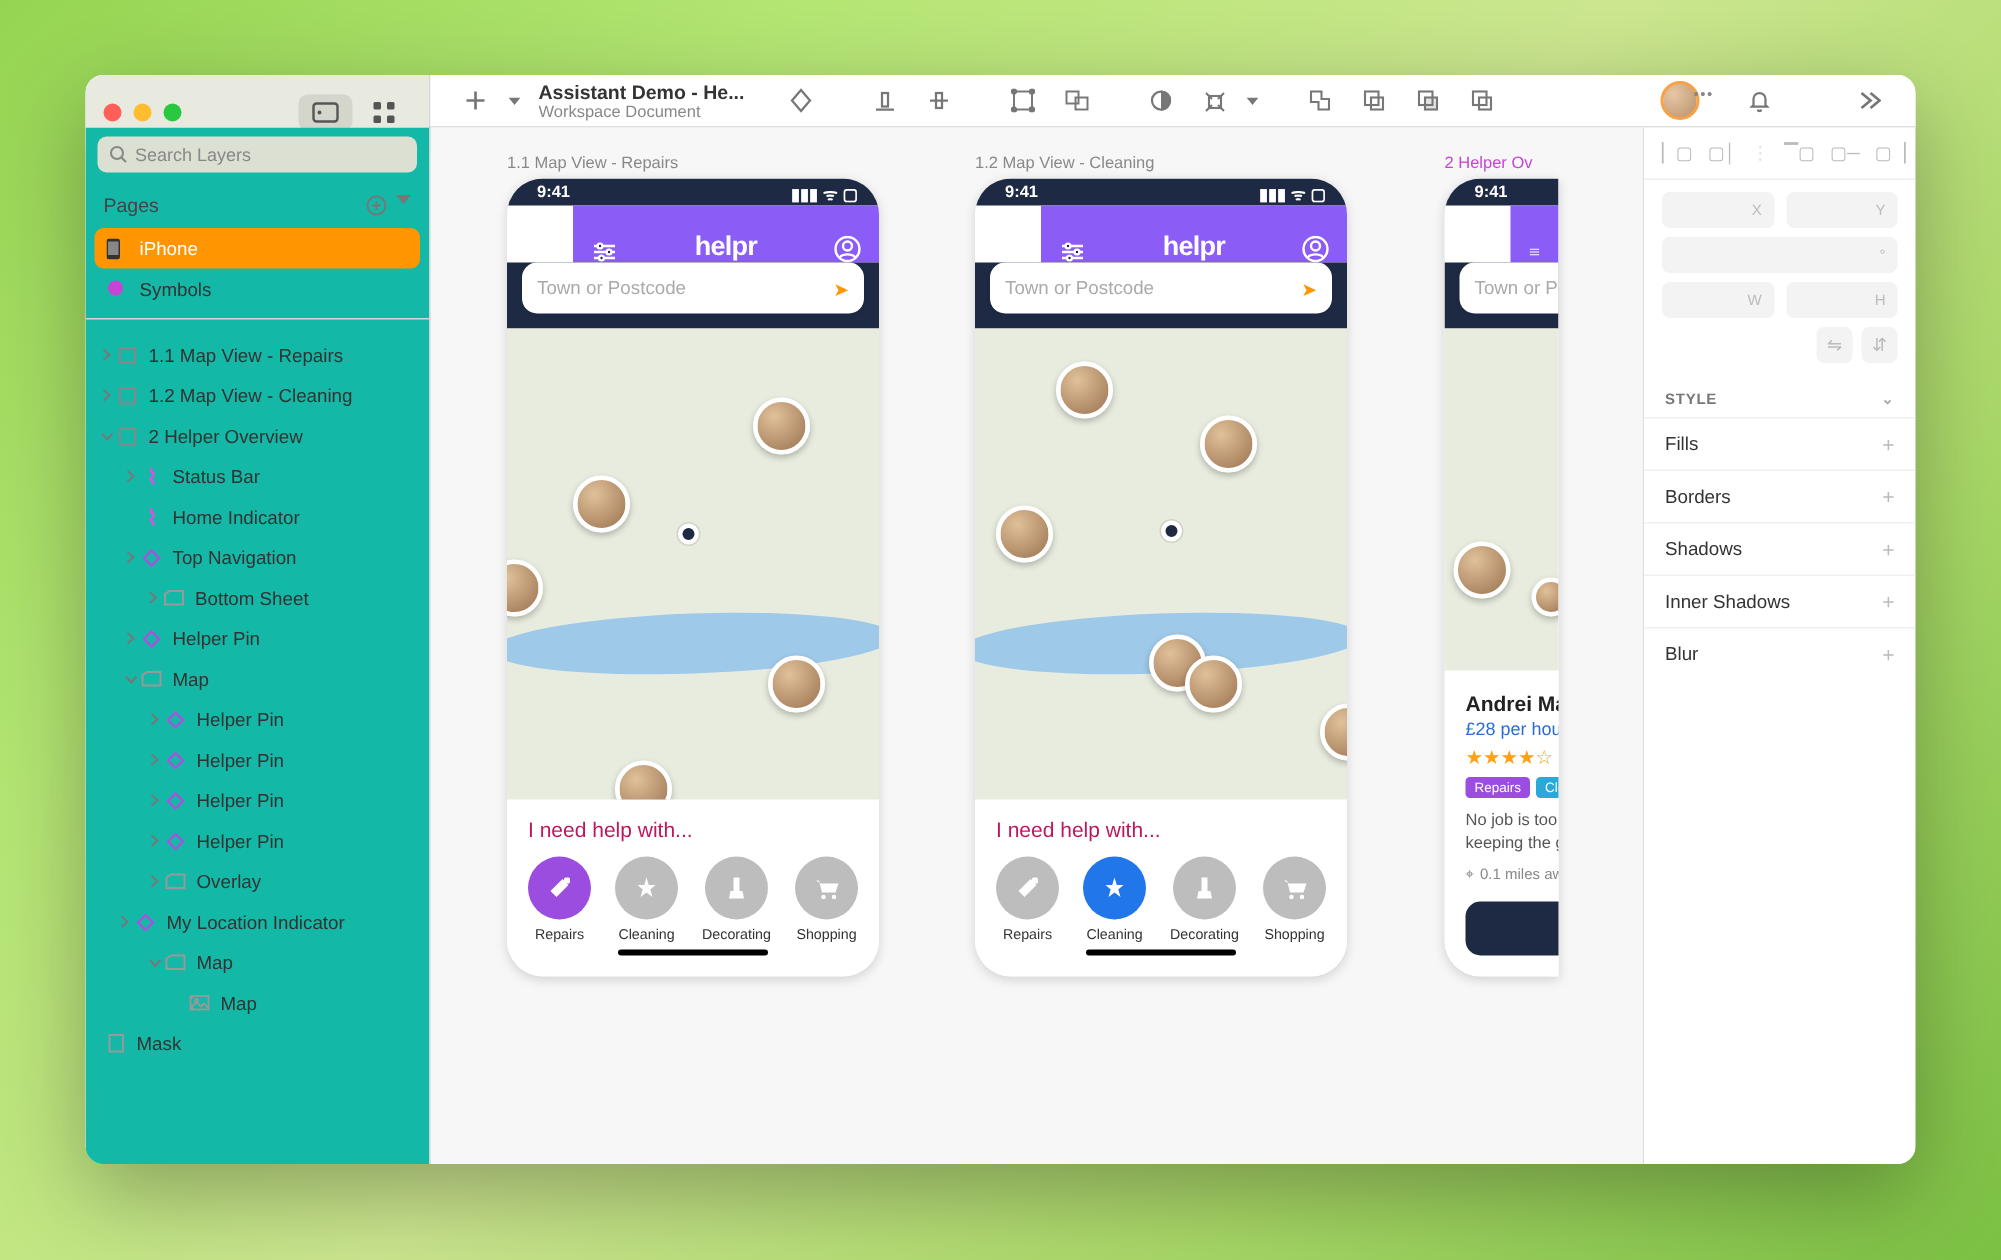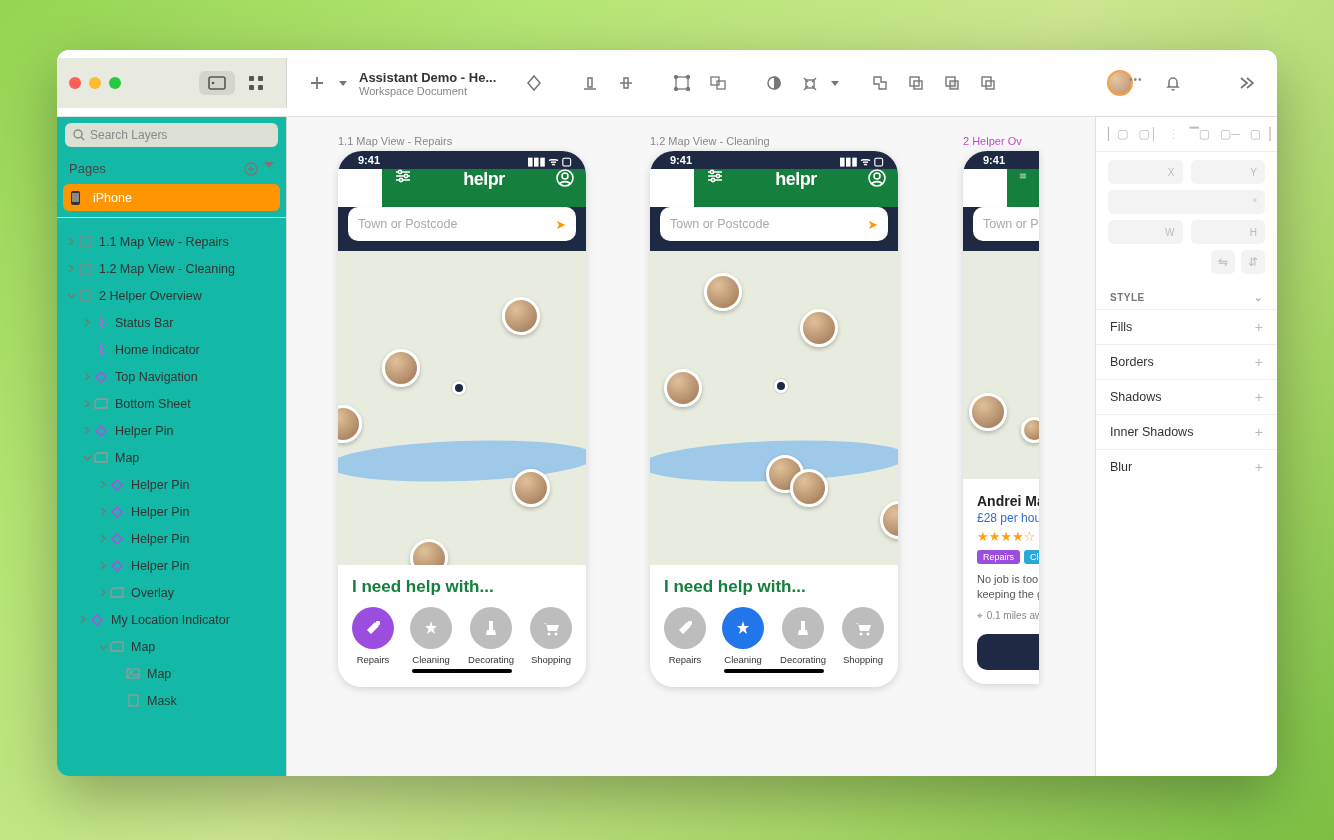--- a/index.html
+++ b/index.html
@@ -8,21 +8,21 @@
   background: linear-gradient(135deg, #95d452 0%, #b4e673 25%, #cce68f 50%, #a8d867 75%, #7bc043 100%);
   width: 1334px; height: 840px; overflow: hidden; position: relative;
 }
 .window {
   position: absolute; left: 57px; top: 50px; width: 1220px; height: 726px;
   background: #f2f2f2; border-radius: 12px; overflow: hidden;
   box-shadow: 0 20px 60px rgba(0,0,0,0.3);
   display: flex; flex-direction: column;
 }
 .titlebar {
-  height: 67px; display: flex; align-items: center;
+  height: 35px; display: flex; 
   border-bottom: 1px solid #e0e0e0; background: #fff;
 }
 .sidebar-head {
   width: 230px; height: 50px; display: flex; align-items: center; padding: 0 12px;
   background: #e8eae0; border-right: 1px solid #d5d5d5;
 }
 .traffic { display: flex; gap: 8px; margin-right: 16px; }
 .traffic span { width: 12px; height: 12px; border-radius: 50%; display: block; }
 .t-red { background: #ff5f57; } .t-yel { background: #febc2e; } .t-grn { background: #28c840; }
 .view-toggle { display: flex; gap: 3px; margin-left: auto; background: transparent; border-radius:6px;}
@@ -51,28 +51,28 @@
 .layer-list { flex:1; overflow-y:auto; padding:4px 0; font-size:12.5px;}
 .layer-row { display:flex; align-items:center; height:27px; padding-right:8px; color:#333;}
 .lr-chev { width:12px; display:flex; justify-content:center; color:#777;}
 .lr-ico { width:16px; height:16px; margin-right:6px; display:inline-flex; align-items:center; justify-content:center;}
 .canvas { flex:1; background:#f7f7f7; position:relative; overflow:hidden;}
 .artboard-lbl { position:absolute; font-size:11px; color:#888;}
 .artboard-lbl.sel { color:#c744d4; font-weight:500;}
 .artboard { position:absolute; background:#fff; border-radius:24px; overflow:hidden; box-shadow:0 2px 8px rgba(0,0,0,0.15); width:248px;}
 .ab-status { height:18px; background:#1e2a44; display:flex; align-items:center; justify-content:space-between; padding:0 14px 0 20px; color:#fff; font-size:11px; font-weight:600;}
 .ab-status .right-ico { display:flex; gap:3px; align-items:center;}
-.ab-nav { height:38px; background:#15803d; display:flex; align-items:flex-start; justify-content:space-between; padding:0 12px; color:#fff;margin-left:44px;}
+.ab-nav { height:38px; background:#8b5cf6; display:flex; align-items:flex-end; justify-content:space-between; padding:0 12px; color:#fff;margin-left:44px;}
 .ab-logo { font-size:18px; font-weight:700; letter-spacing:-0.5px;}
 .ab-search { margin:0 10px; height:34px; background:#fff; border-radius:10px; display:flex; align-items:center; padding:0 10px; font-size:12.5px; color:#aaa; box-shadow:0 1px 3px rgba(0,0,0,0.1);}
 .ab-search .loc { margin-left:auto; color:#ff9500;}
 .ab-map { height:314px; background:#e8ecdf; position:relative; overflow:hidden;}
 .ab-map .river { position:absolute; left:-10px; right:-10px; top:190px; height:40px; background:#9fc9e8; border-radius:50% / 20px; transform:rotate(-2deg);}
 .ab-sheet { background:#fff; padding:12px 14px 8px;}
-.ab-sheet-title { font-size:17px; font-weight:700; color:#15803d; margin-bottom:10px;}
+.ab-sheet-title { font-size:14px; font-weight:400; color:#be185d; margin-bottom:10px;}
 .ab-cats { display:flex; gap:14px; justify-content:space-between;}
 .ab-cat { display:flex; flex-direction:column; align-items:center; gap:5px;}
 .ab-cat-circ { width:42px; height:42px; border-radius:50%; background:#bdbdbd; display:flex; align-items:center; justify-content:center; color:#fff;}
 .ab-cat-circ.active-p { background:#9b4de0;}
 .ab-cat-circ.active-b { background:#2176ea;}
 .ab-cat-lbl { font-size:9.5px; color:#333;}
 .ab-home-ind { width:100px; height:4px; background:#000; border-radius:3px; margin:4px auto 6px;}
 .helper-pin { position:absolute; width:38px; height:38px; border-radius:50%; border:3px solid #fff; background:radial-gradient(circle at 35% 30%, #e0c19a, #9b7250); box-shadow:0 2px 4px rgba(0,0,0,0.25);}
 .loc-dot { position:absolute; width:14px; height:14px; border-radius:50%; background:#1e2a44; border:3px solid #fff; box-shadow:0 0 0 1px rgba(0,0,0,0.1);}
 .inspector { width:182px; background:#fff; border-left:1px solid #e0e0e0; display:flex; flex-direction:column; font-size:12px;}
@@ -265,20 +265,28 @@
       <div class="page-list" id="pages-list">
           <div class="page-item selected">
             <span class="ico">
               <svg width="9" height="14" viewBox="0 0 9 14">
                 <rect width="9" height="14" rx="2" fill="#333"></rect>
                 <rect x="1" y="2" width="7" height="9" fill="#888"></rect>
               </svg>
             </span>
             <span>iPhone</span>
           </div>
+          <div class="page-item">
+            <span class="ico">
+              <svg width="12" height="12" viewBox="0 0 12 12">
+                <circle cx="6" cy="6" r="5" fill="#c744d4"></circle>
+              </svg>
+            </span>
+            <span>Symbols</span>
+          </div>
         </div>
       <div class="divider"></div>
       <div class="layer-list" id="layer-list">
           <div class="layer-row" style="padding-left: 8px;">
             <span class="lr-chev">
               <svg width="6" height="9" viewBox="0 0 6 9">
                 <path d="M1 1 L5 4.5 L1 8" fill="none" stroke="#777" stroke-width="1.3"></path>
               </svg>
             </span>
             <span class="lr-ico">
@@ -342,21 +350,21 @@
                 <path d="M1 1 L5 4.5 L1 8" fill="none" stroke="#777" stroke-width="1.3"></path>
               </svg>
             </span>
             <span class="lr-ico">
               <svg width="12" height="12" viewBox="0 0 12 12">
                 <path d="M6 1 L11 6 L6 11 L1 6 Z" fill="none" stroke="#b14de0" stroke-width="1.5"></path>
               </svg>
             </span>
             <span>Top Navigation</span>
           </div>
-          <div class="layer-row" style="padding-left: 24px;">
+          <div class="layer-row" style="padding-left: 39px;">
             <span class="lr-chev">
               <svg width="6" height="9" viewBox="0 0 6 9">
                 <path d="M1 1 L5 4.5 L1 8" fill="none" stroke="#777" stroke-width="1.3"></path>
               </svg>
             </span>
             <span class="lr-ico">
               <svg width="14" height="11" viewBox="0 0 14 11" fill="none" stroke="#999" stroke-width="1.3">
                 <path d="M1 3 L4 1 H13 V10 H1 Z"></path>
               </svg>
             </span>
@@ -484,21 +492,21 @@
             <span class="lr-ico">
               <svg width="14" height="11" viewBox="0 0 14 11" fill="none" stroke="#999" stroke-width="1.2">
                 <rect x="1" y="1" width="12" height="9"></rect>
                 <circle cx="5" cy="4" r="1"></circle>
                 <path d="M1 9 L5 5 L8 8 L10 6 L13 9"></path>
                 <path d="M3 1 L1 3 M3 10 L1 8" stroke="#999"></path>
               </svg>
             </span>
             <span>Map</span>
           </div>
-          <div class="layer-row" style="padding-left: 56px;">
+          <div class="layer-row" style="">
             <span class="lr-chev"></span>
             <span class="lr-ico">
               <svg width="11" height="13" viewBox="0 0 11 13" fill="none" stroke="#999" stroke-width="1.3">
                 <rect x="1" y="1" width="9" height="11"></rect>
               </svg>
             </span>
             <span>Mask</span>
           </div>
         </div>
     </div>

